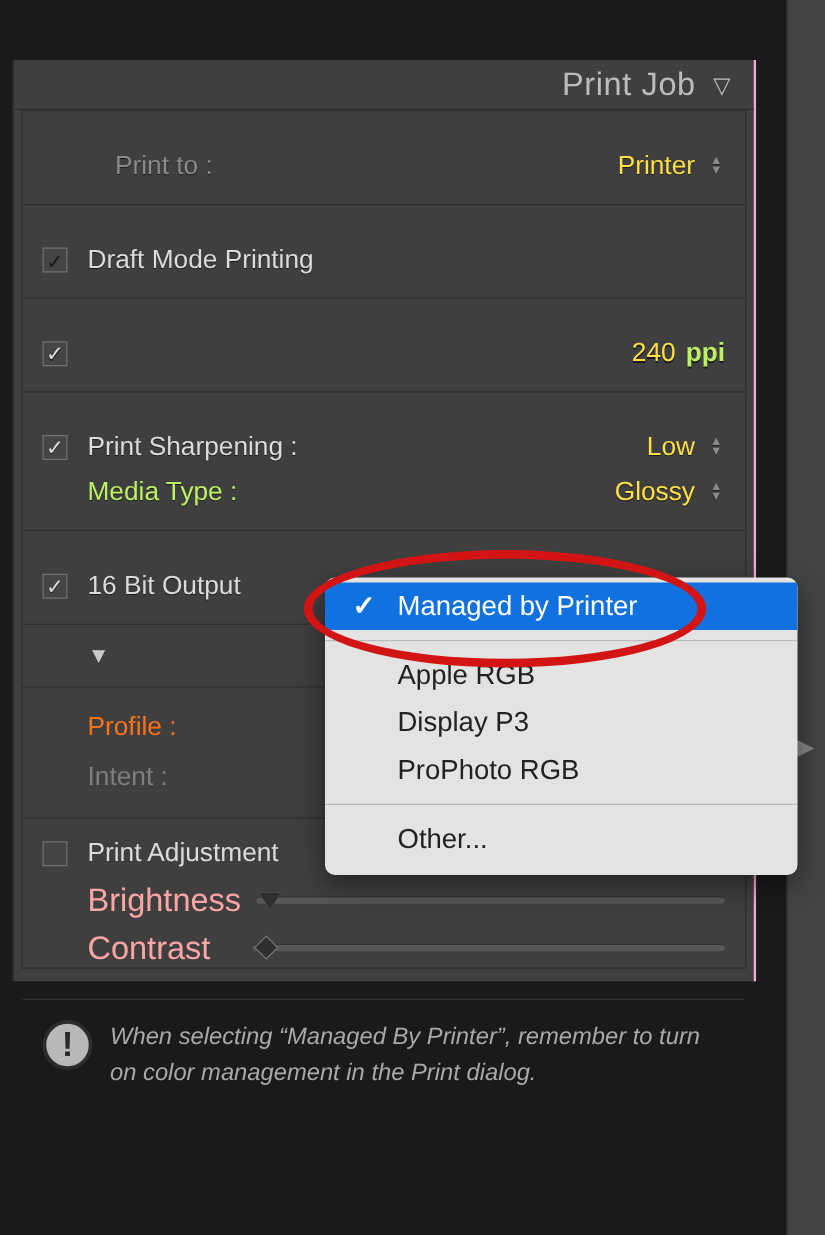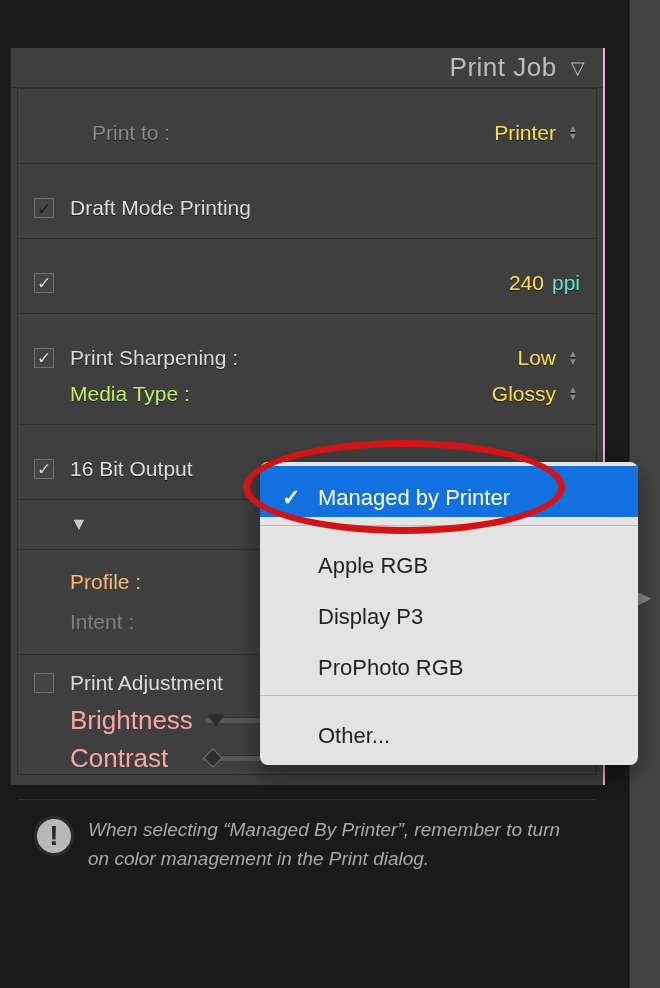--- a/index.html
+++ b/index.html
@@ -97,38 +97,38 @@
       color: #ddd;
       font-size: 17px;
       line-height: 1;
     }
     .cb.unchecked { color: transparent; }
     .label-left { color: #dcdcdc; font-size: 21px; }
     .label-sub { color: #bef264; font-size: 21px; padding-left: 36px; }
     .label-dim { color: #8a8a8a; }
     .spacer { flex: 1; }
     .val { color: #fde047; font-size: 21px; }
-    .unit { color: #5eead4; margin-left: 8px; }
+    .unit { color: #bef264; margin-left: 8px; font-weight: bold; }
     .steppers { width: 14px; margin-left: 10px; color: #8a8a8a; font-size: 10px; line-height: 8px; text-align: center; }
 
     .cm-header {
       display: flex;
       align-items: center;
       justify-content: space-between;
       padding: 14px 18px 14px 52px;
       color: #d8d8d8;
       font-size: 22px;
       border-bottom: 1px solid #2f2f2f;
       text-shadow: 0 1px 0 rgba(0,0,0,0.6);
     }
     .cm-header .tri { color: #c8c8c8; font-size: 18px; }
 
     .profile-block { padding: 12px 16px 0 52px; }
     .profile-row { display:flex; align-items:center; min-height: 40px; }
-    .profile-row .pl { width: 110px; color: #fdba74; }
+    .profile-row .pl { width: 110px; color: #f97316; }
     .profile-row .pl.dim { color: #7f7f7f; }
 
     .adj-block { padding: 10px 16px 22px 16px; border-top: 1px solid #2f2f2f; border-bottom: 1px solid #2f2f2f; }
     .slider-row { display:flex; align-items:center; height: 38px; padding-left: 36px; }
     .slider-label { flex: 0 0 120px; text-align: left; color: #fca5a5; font-size: 26px; margin-right: 12px;}
     .slider-track {
       position: relative;
       flex: 1;
       height: 6px;
       background: #585858;
@@ -188,21 +188,21 @@
       width: 378px;
       background: #e3e3e3;
       border-radius: 8px;
       box-shadow: 0 8px 24px rgba(0,0,0,0.45);
       overflow: hidden;
       font-size: 22px;
       color: #222;
       z-index: 50;
     }
     .dd-item {
-      padding: 19px 20px 6px 58px;
+      padding: 6px 20px 6px 58px;
       position: relative;
     }
     .dd-item.selected {
       background: #1171e0;
       color: #fff;
     }
     .dd-item.selected::before {
       content: "✓";
       position: absolute;
       left: 22px;

